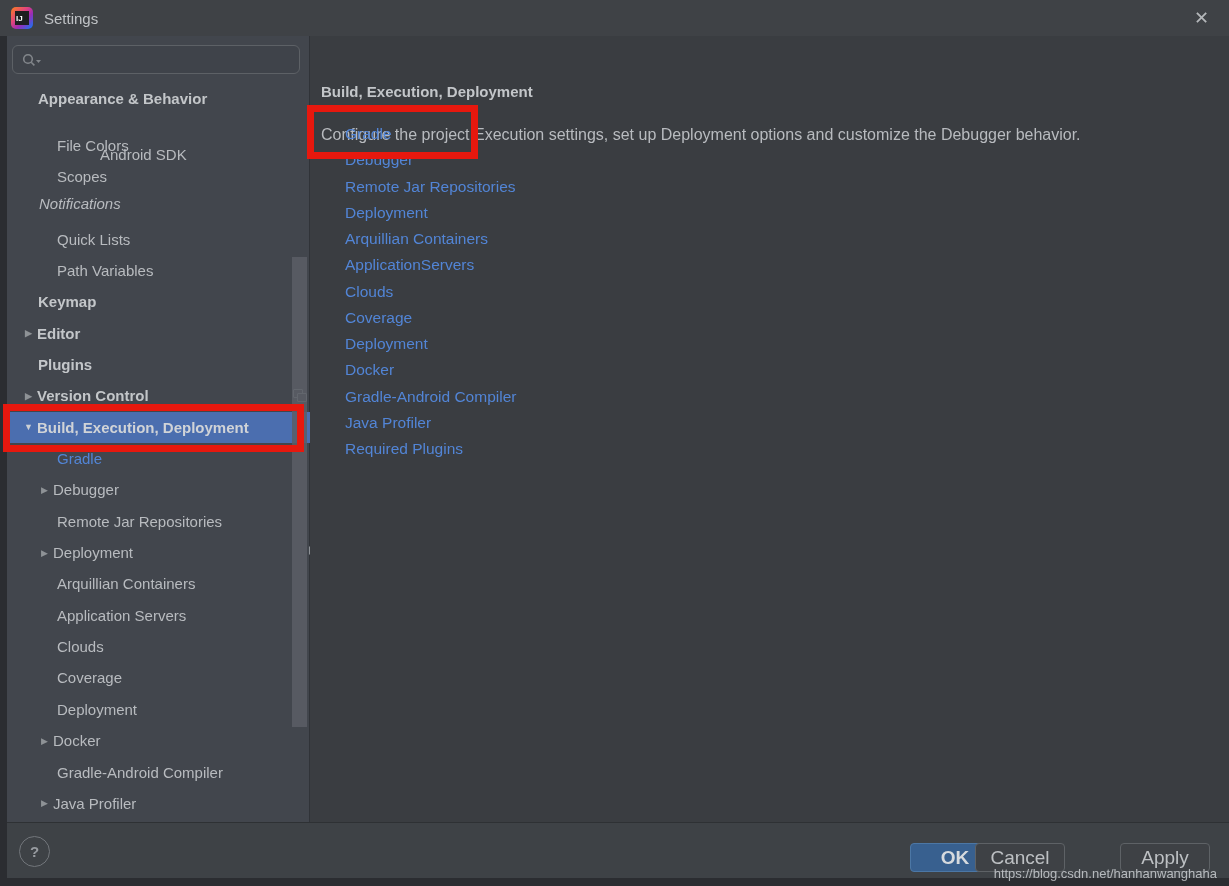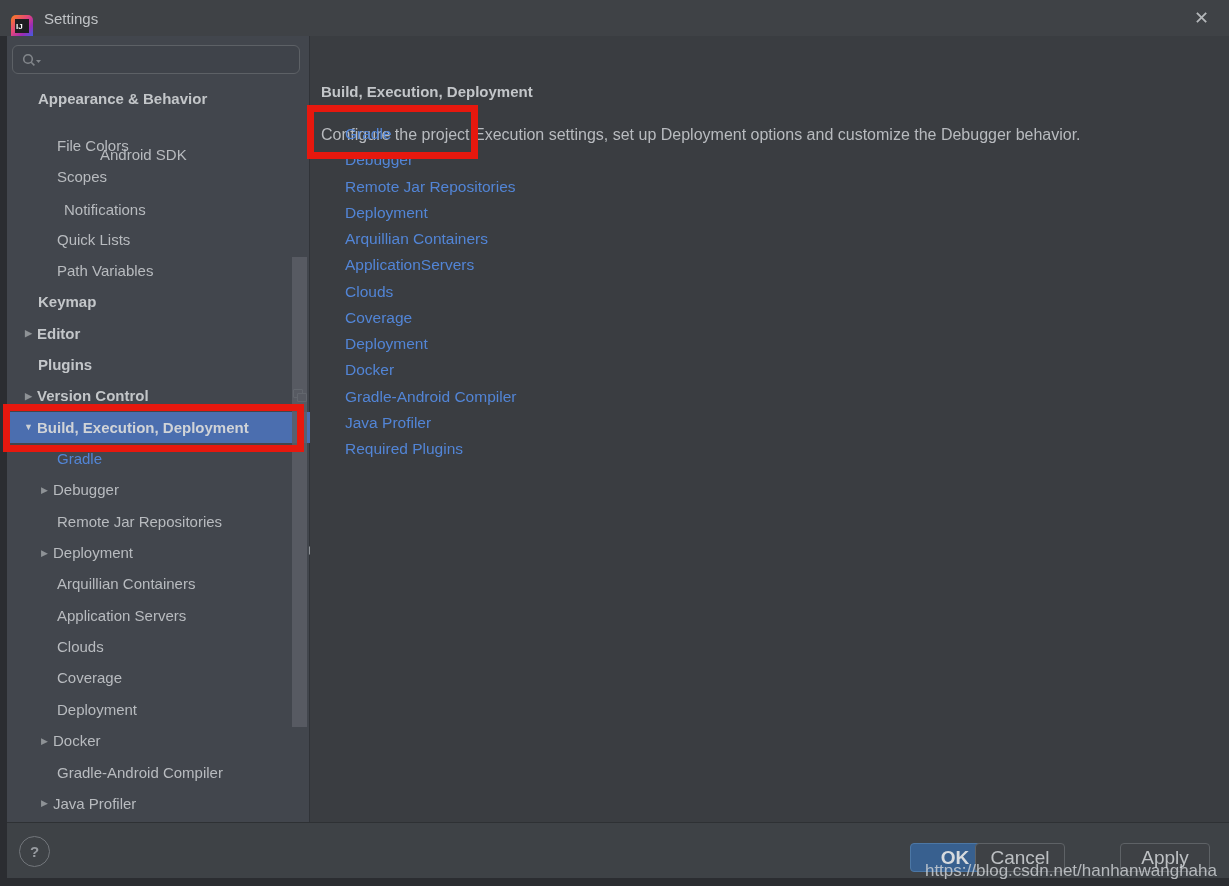--- a/index.html
+++ b/index.html
@@ -15,21 +15,21 @@
     --link:#5285d6;
     --ann:#e7180e;
     --icon-gray:#8d9196;
   }
   html,body{margin:0;padding:0;background:#222;}
   body{font-family:"Liberation Sans", sans-serif;}
   #screen{position:relative;width:1229px;height:886px;overflow:hidden;background:var(--main-bg);}
 
   
   #titlebar{position:absolute;left:0;top:0;width:1229px;height:36px;background:var(--titlebar-bg);}
-  #app-logo{position:absolute;left:11px;top:15px;width:22px;height:28px;border-radius:5px;
+  #app-logo{position:absolute;left:11px;top:7px;width:22px;height:22px;border-radius:5px;
     background:linear-gradient(135deg,#fc801d 0%,#e1447d 38%,#9c2bb5 62%,#087cfa 100%);}
   #app-logo .inner{position:absolute;left:4px;top:4px;width:14px;height:14px;background:#1d1e20;
     color:#fff;font-size:8px;font-weight:bold;line-height:15px;text-align:left;padding-left:1px;box-sizing:border-box;}
   #win-title{position:absolute;left:44px;top:0;height:36px;display:flex;align-items:center;
     color:#c0c3c6;font-size:15px;}
   #win-close{position:absolute;right:20px;top:0;height:36px;display:flex;align-items:center;
     color:#b4b7ba;font-size:18px;cursor:default;}
 
   
   .edge{position:absolute;background:var(--edge-bg);}
@@ -69,21 +69,21 @@
     border-top:1px solid #2e3134;box-sizing:border-box;}
   #help-btn{position:absolute;left:12px;top:13px;width:31px;height:31px;border-radius:50%;
     border:1.5px solid #72767b;box-sizing:border-box;display:flex;align-items:center;justify-content:center;
     color:#989ca1;font-size:15px;font-weight:bold;}
   .btn{position:absolute;top:20px;width:90px;height:29px;box-sizing:border-box;border-radius:4px;
     font-family:"Liberation Sans",sans-serif;font-size:19px;color:#bdc0c3;
     background:#3e4145;border:1px solid #5e6266;}
   #btn-ok{left:903px;background:#38608f;border:1px solid #4c77a5;color:#d6dade;font-weight:bold;}
   #btn-cancel{left:968px;}
   #btn-apply{left:1113px;}
-  #watermark{position:absolute;right:12px;bottom:5px;font-size:17px;color:rgba(208,211,215,0.82);
+  #watermark{position:absolute;right:12px;bottom:5px;font-size:13px;color:rgba(208,211,215,0.82);
     white-space:nowrap;z-index:60;}
 
   
   .ann{position:absolute;box-sizing:border-box;border:7px solid var(--ann);z-index:50;}
   #ann-sidebar{left:3px;top:404px;width:301px;height:48px;}
   #ann-main{left:307px;top:105px;width:171px;height:54px;}
 </style>
 </head>
 <body>
 
@@ -109,21 +109,21 @@
           <span>Android SDK</span>
         </div>
         <div class="tree-row" style="top: 93.5px; padding-left: 50px;">
           <span>File Colors</span>
           <span class="dup-icon"></span>
         </div>
         <div class="tree-row" style="top: 124.85px; padding-left: 50px;">
           <span>Scopes</span>
           <span class="dup-icon"></span>
         </div>
-        <div class="tree-row" style="top: 158px; padding-left: 57px;">
+        <div class="tree-row" style="top: 152px; padding-left: 32px; font-style: italic;">
           <span>Notifications</span>
         </div>
         <div class="tree-row" style="top: 187.55px; padding-left: 50px;">
           <span>Quick Lists</span>
         </div>
         <div class="tree-row" style="top: 218.9px; padding-left: 50px;">
           <span>Path Variables</span>
         </div>
         <div class="tree-row bold" style="top: 250.25px; padding-left: 31px;">
           <span>Keymap</span>

